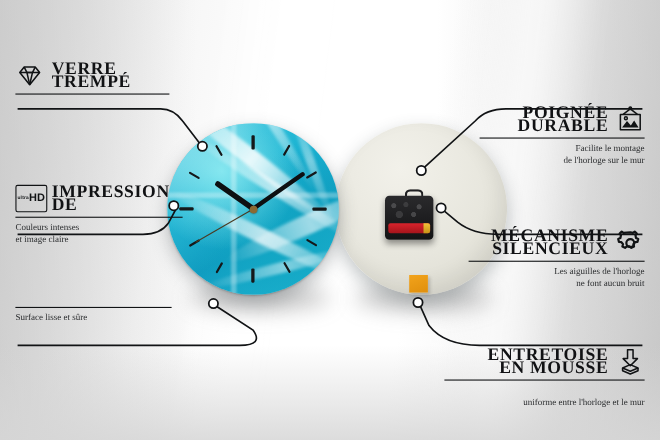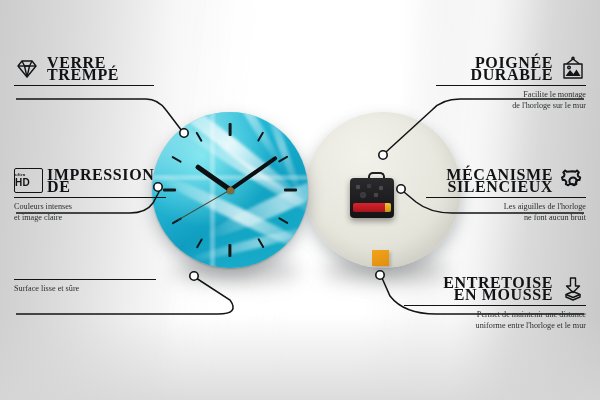--- a/index.html
+++ b/index.html
@@ -90,29 +90,29 @@
   .feat{position:absolute;}
   .feat .head{display:flex;align-items:center;gap:7px;}
   .feat .title{font-family:"Liberation Serif",serif;font-weight:bold;
     font-size:16px;line-height:12.5px;letter-spacing:.6px;color:#111214;text-transform:uppercase;}
   .feat .rule{height:1.4px;background:#111315;margin:3px 0 4px 0;}
   .feat .desc{font-family:"Liberation Serif",serif;font-size:8.2px;line-height:10.4px;color:#2b2d2f;}
 
   .feat.left .head{justify-content:flex-start;}
   .feat.left .title{text-align:left;}
   .feat.left .desc{text-align:left;}
-  .feat.right .head{justify-content:flex-end;flex-direction:row;}
+  .feat.right .head{justify-content:flex-end;flex-direction:row;margin-top:40px;}
   .feat.right .title{text-align:right;}
   .feat.right .desc{text-align:right;}
 
   .ico{width:26px;height:26px;flex:0 0 26px;display:block;}
   .ico svg{display:block;width:26px;height:26px;}
 
   .hd-badge{width:27px;height:23px;border:1.7px solid #111315;border-radius:2px;
-    display:flex;flex-direction:column;justify-content:center;line-height:1;}
+    display:flex;align-items:center;justify-content:center;line-height:1;}
   .hd-badge .u{font-family:"Liberation Sans",sans-serif;font-size:4.4px;font-weight:bold;letter-spacing:.2px;color:#111315;}
   .hd-badge .h{font-family:"Liberation Sans",sans-serif;font-size:10px;font-weight:bold;letter-spacing:.2px;color:#111315;margin-top:.5px;}
 
   
   #f-verre{left:14px;top:56px;width:140px;}
   #f-impression{left:14px;top:168px;width:152px;}
   #f-bords{left:14px;top:276px;width:142px;}
   #f-poignee{right:14px;top:56px;width:150px;}
   #f-mecanisme{right:14px;top:168px;width:160px;}
   #f-entretoise{right:14px;top:276px;width:182px;}
@@ -274,16 +274,16 @@
         <svg viewBox="0 0 26 26">
             <g fill="none" stroke="#111315" stroke-width="1.4" stroke-linejoin="round">
           <path d="M10.5 2 H15.5 V10 H19.5 L13 16.5 L6.5 10 H10.5 Z"></path>
           <path d="M6 18.5 L13 15.5 L20 18.5 L13 21.5 Z"></path>
           <path d="M6 18.5 V21 L13 24 L20 21 V18.5"></path>
         </g>
           </svg>
       </span>
     </div>
     <div class="rule"></div>
-    <div class="desc"><span>Permet de maintenir une distance</span><br><span>uniforme entre l'horloge et le mur</span></div>
+    <div class="desc"><br><span>uniforme entre l'horloge et le mur</span></div>
   </div>
 
 </div>
 
 </body></html>

